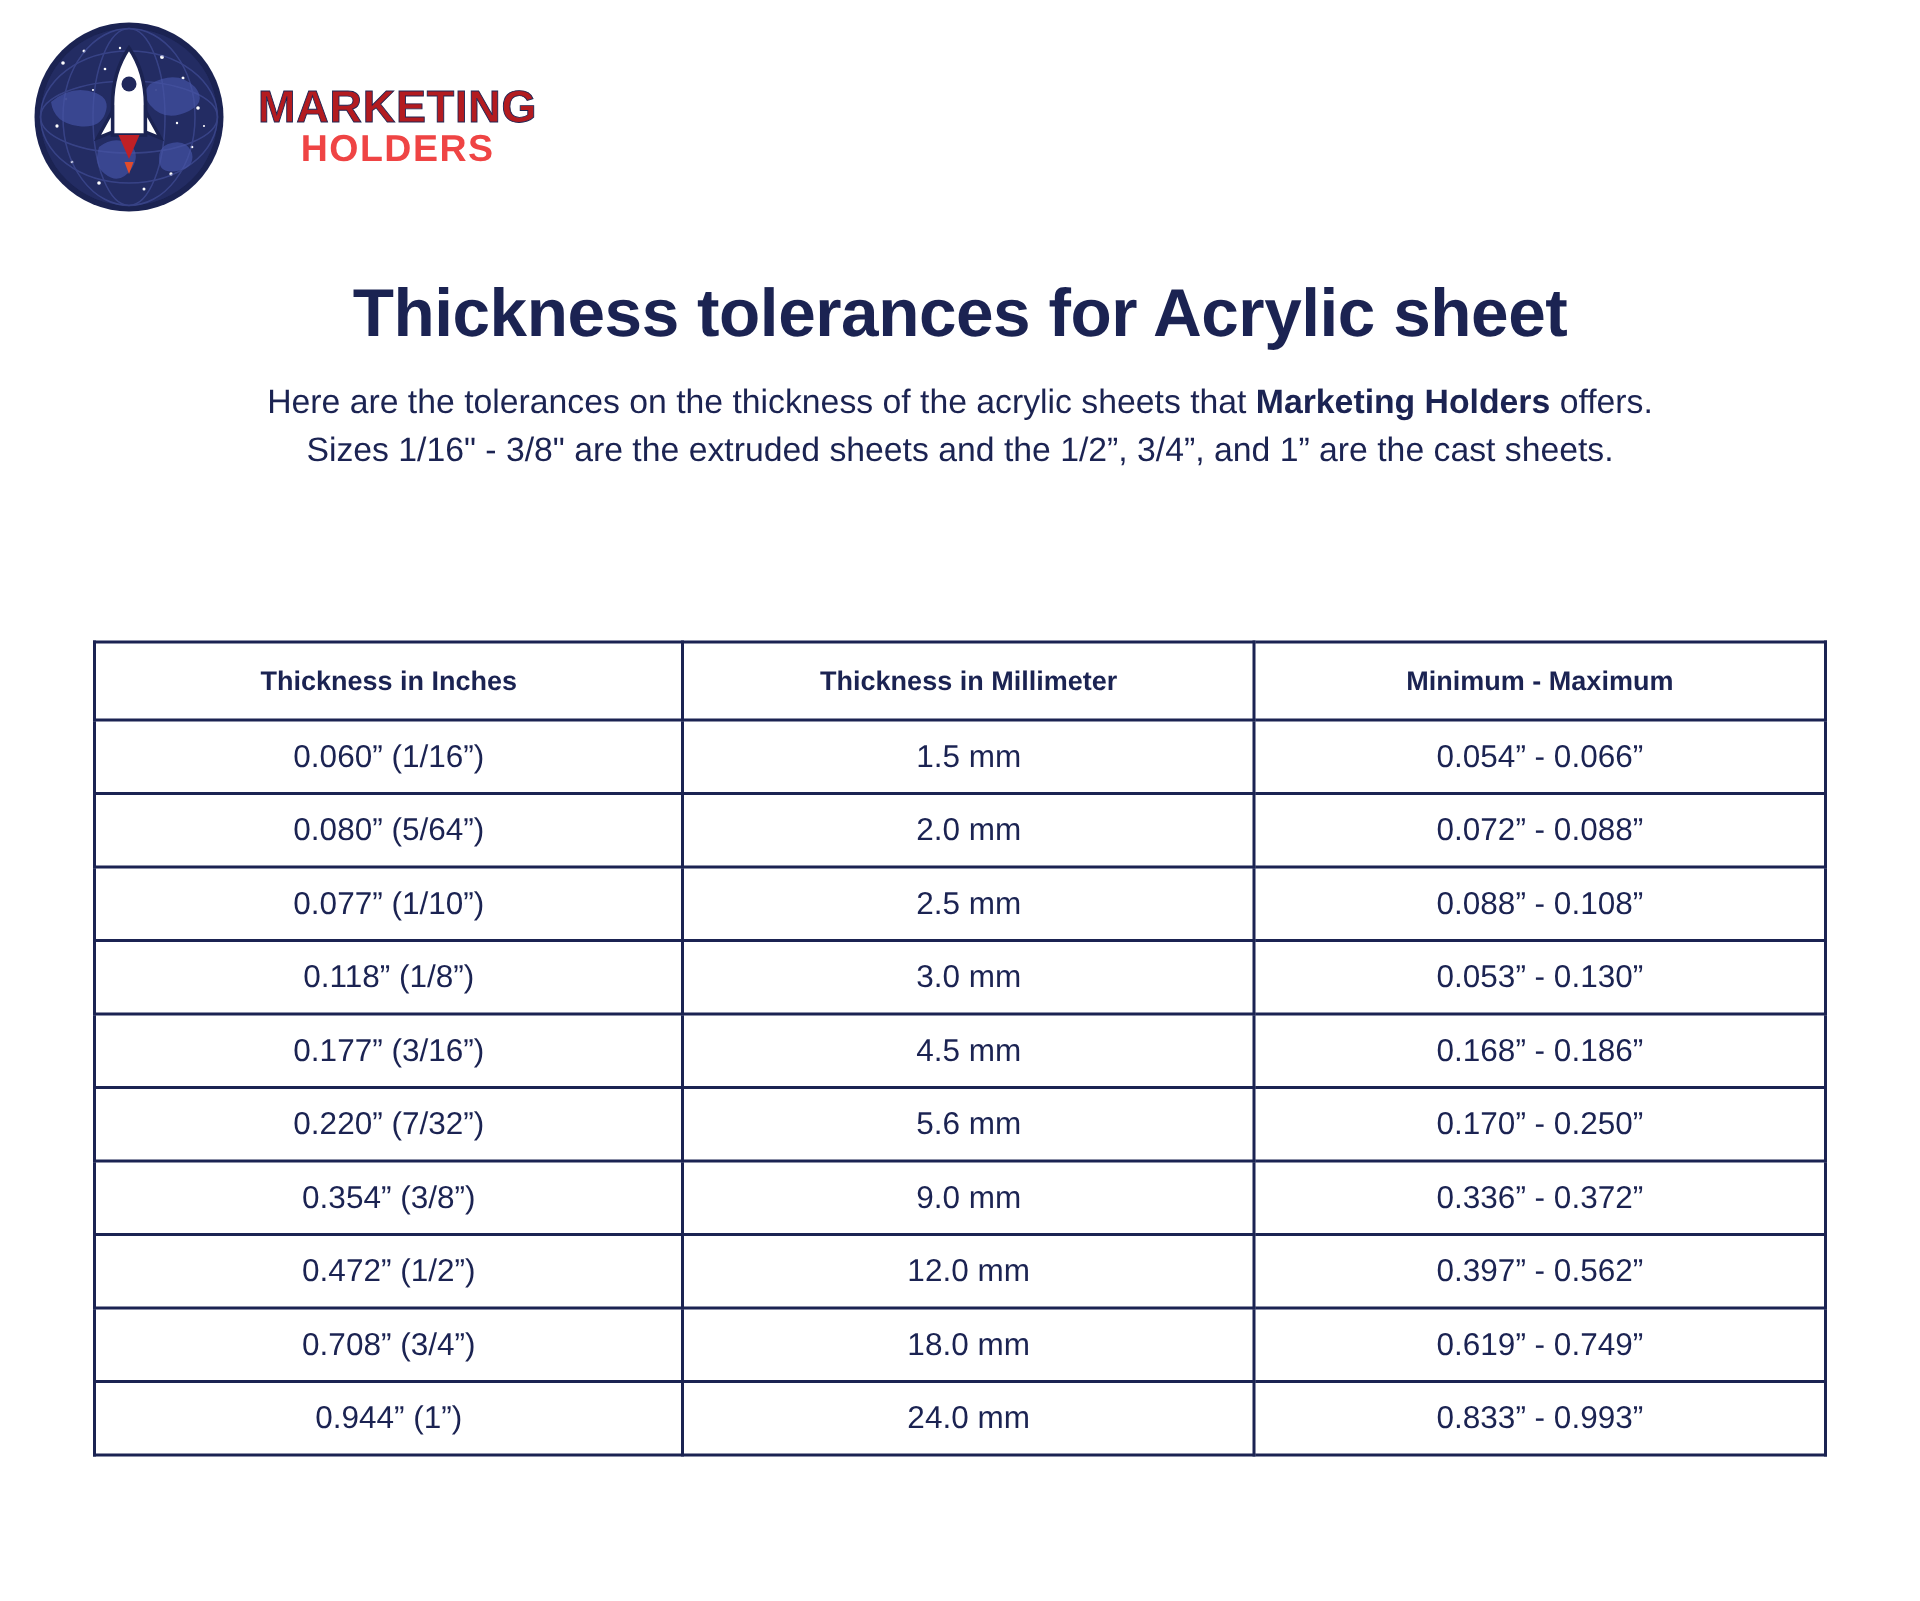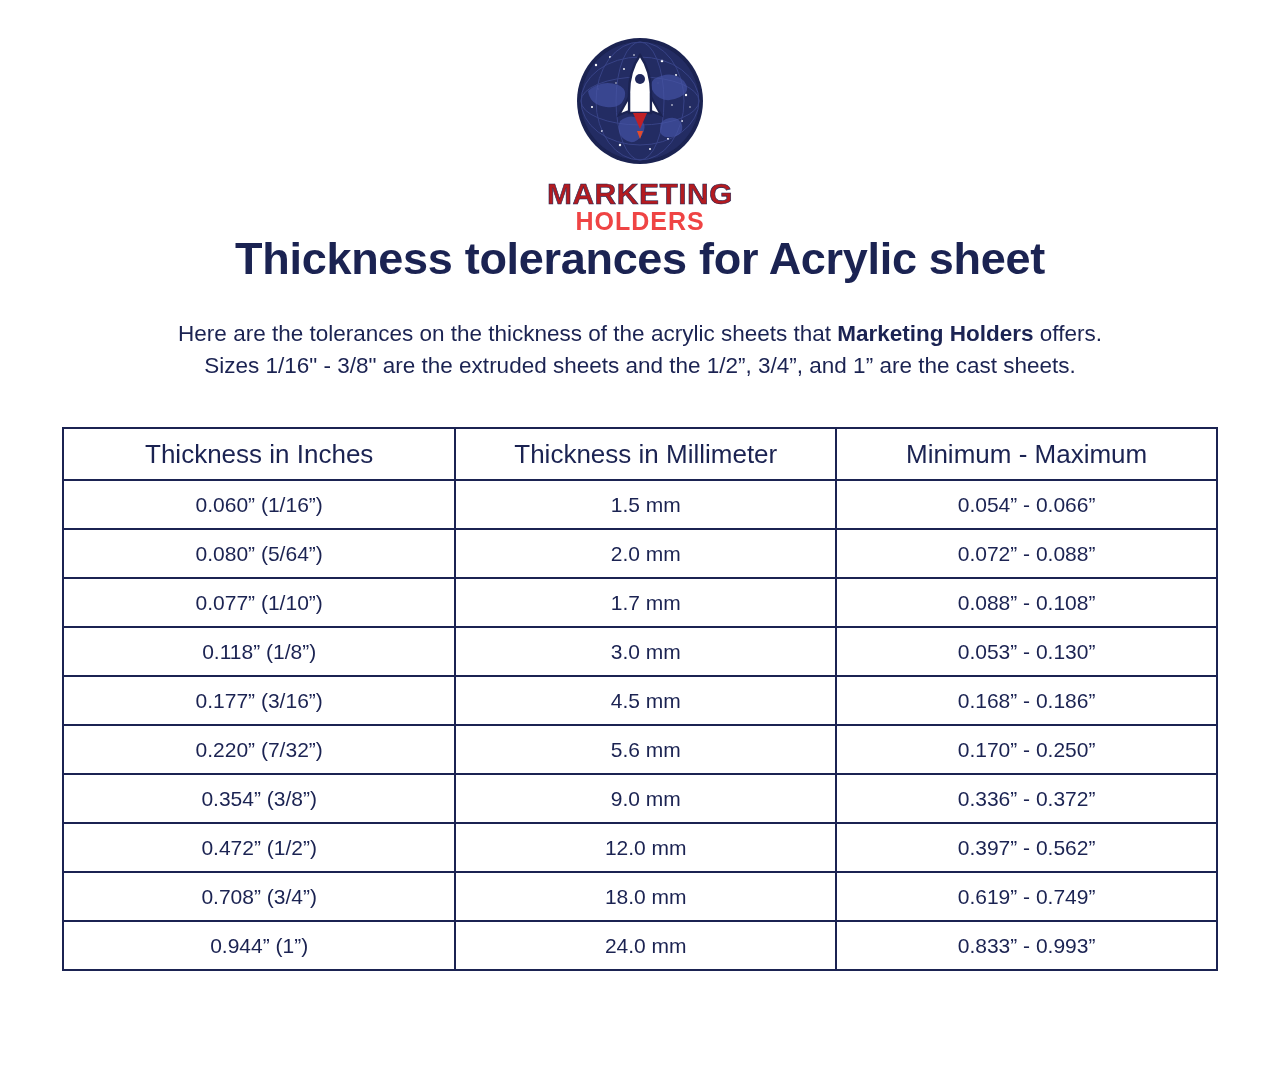--- a/index.html
+++ b/index.html
@@ -19,23 +19,23 @@
     width: 1280px;
     height: 1067px;
     position: relative;
     box-sizing: border-box;
   }
 
   
   .logo-wrap {
     width: 100%;
     display: flex;
-    flex-direction: column;
+    flex-direction: row;
     align-items: center;
-    padding-top: 35px;
+    padding-top: 12px;
   }
   .logo-mark {
     width: 172px;
     height: 172px;
     position: relative;
   }
   .logo-mark svg { display: block; }
 
   
   .headline {
@@ -44,21 +44,21 @@
     font-weight: bold;
     color: #1b2352;
     letter-spacing: -0.3px;
     line-height: 1.1;
   }
   .sub {
     text-align: center;
     font-size: 22.5px;
     color: #1b2352;
     line-height: 1.45;
-    margin-top: 34px;
+    margin-top: 18px;
   }
   .sub .b { font-weight: bold; }
   .sub-line { display: block; }
 
   
   .table-wrap {
     position: absolute;
     left: 62px;
     top: 427px;
     width: 1156px;
@@ -71,21 +71,21 @@
   table.tol th, table.tol td {
     border: 2px solid #1b2352;
     text-align: center;
     color: #1b2352;
     font-weight: normal;
     font-size: 21px;
     padding: 0;
     height: 47px;
     vertical-align: middle;
   }
-  table.tol th { font-size: 26px; height: 50px; }
+  table.tol th { font-size: 18px; height: 50px; font-weight: bold; }
   col.c1 { width: 34.0%; }
   col.c2 { width: 33.0%; }
   col.c3 { width: 33.0%; }
 </style>
 </head>
 <body>
 
 <div class="page">
 
   <div class="logo-wrap">
@@ -186,21 +186,21 @@
           <td>1.5 mm</td>
           <td>0.054” - 0.066”</td>
         </tr>
         <tr>
           <td>0.080” (5/64”)</td>
           <td>2.0 mm</td>
           <td>0.072” - 0.088”</td>
         </tr>
         <tr>
           <td>0.077” (1/10”)</td>
-          <td>1.7 mm</td>
+          <td>2.5 mm</td>
           <td>0.088” - 0.108”</td>
         </tr>
         <tr>
           <td>0.118” (1/8”)</td>
           <td>3.0 mm</td>
           <td>0.053” - 0.130”</td>
         </tr>
         <tr>
           <td>0.177” (3/16”)</td>
           <td>4.5 mm</td>

